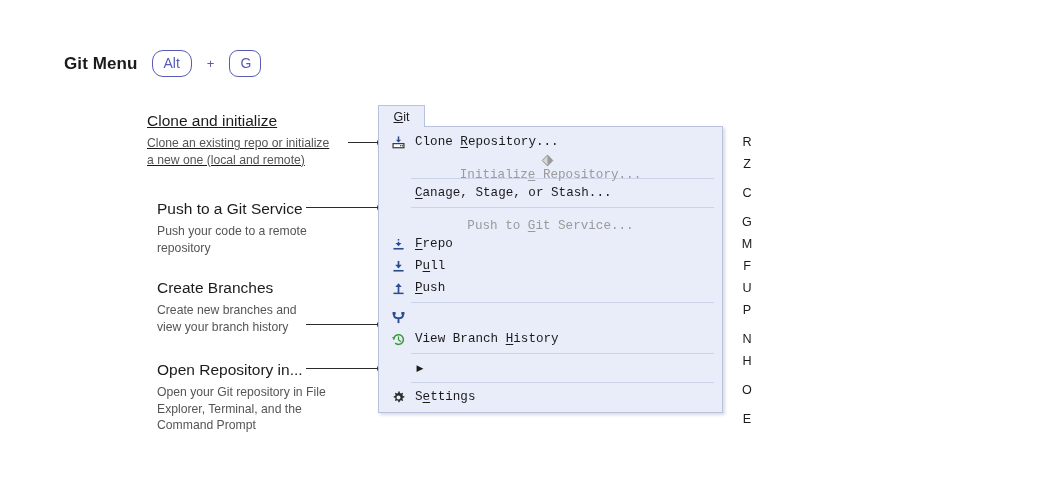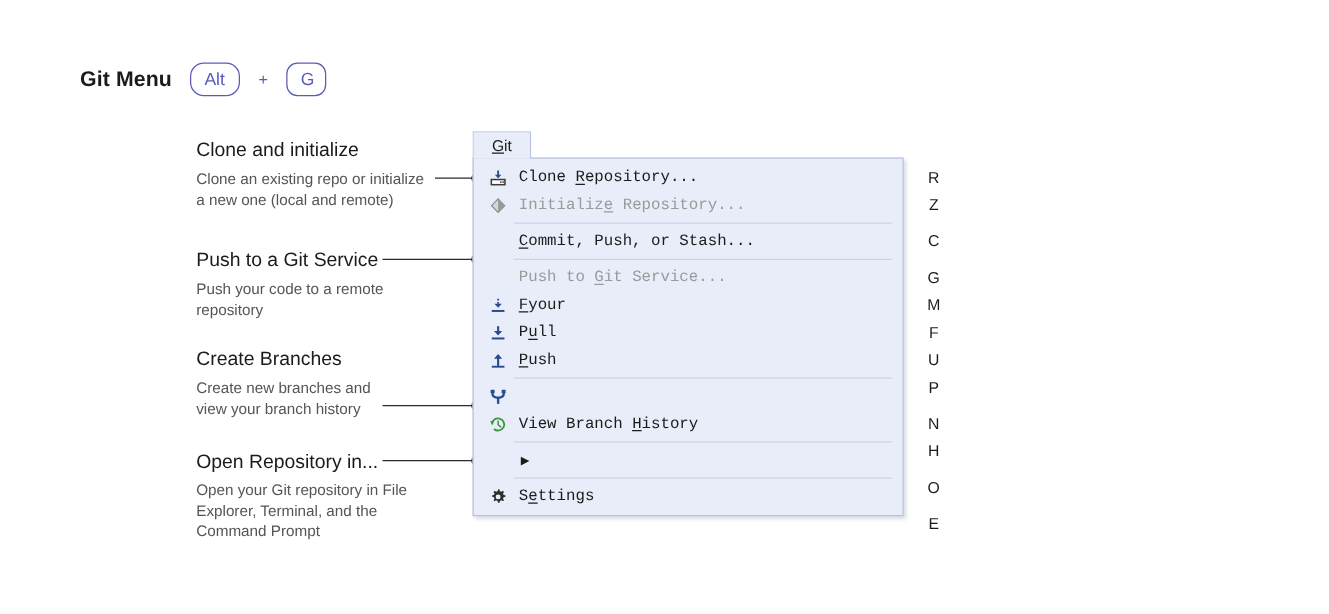--- a/index.html
+++ b/index.html
@@ -59,21 +59,21 @@
     white-space: nowrap;
   }
   .callout .c-desc {
     font-size: 12.2px;
     color: #555555;
     line-height: 1.33;
     margin-top: 5px;
   }
   .callout .c-desc span { display: block; white-space: nowrap; }
 
-  #callout-clone   { left: 157px; top: 111px; }
+  #callout-clone   { left: 147px; top: 111px; text-decoration: underline; }
   #callout-push    { left: 157px; top: 199px; }
   #callout-branch  { left: 157px; top: 278px; }
   #callout-openrepo{ left: 157px; top: 360px; }
 
   
   .leader {
     position: absolute;
     height: 1.4px;
     background: #2b2b2b;
   }
@@ -126,21 +126,21 @@
   .mi {
     position: relative;
     display: flex;
     align-items: center;
     height: 22px;
     padding: 0 8px 0 8px;
     font-size: 12.6px;
     color: #1b1b1b;
     white-space: nowrap;
   }
-  .mi.disabled { color: #9a9a9a; }
+  .mi.disabled { color: #9a9a9a; flex-direction: column; }
   .mi .mi-icon {
     width: 22px;
     min-width: 22px;
     height: 18px;
     display: flex;
     align-items: center;
     justify-content: center;
     margin-right: 6px;
   }
   .mi .mi-label { flex: 1; font-family: Liberation Mono, monospace; }
@@ -260,40 +260,40 @@
           <path d="M8 2.2l5.6 5.8L8 13.8z" fill="#9a9a9a"></path>
         </svg>
       </span>
       <span class="mi-label"><span>Initializ</span><u>e</u><span> Repository...</span></span>
     </div>
 
     <div class="sep"></div>
 
     <div class="mi">
       <span class="mi-icon"></span>
-      <span class="mi-label"><span></span><u>C</u><span>ommit, Push, or Stash...</span></span>
+      <span class="mi-label"><span></span><u>C</u><span>anage, Stage, or Stash...</span></span>
     </div>
 
     <div class="sep"></div>
 
     <div class="mi disabled">
       <span class="mi-icon"></span>
       <span class="mi-label"><span>Push to </span><u>G</u><span>it Service...</span></span>
     </div>
 
 
     <div class="mi">
       <span class="mi-icon">
         <svg width="15" height="15" viewBox="0 0 16 16">
           <path d="M8 2.1v1.6M8 5v1.3" stroke="#2a4b8d" stroke-width="1.6" fill="none"></path>
           <path d="M4.8 6.3L8 9.9l3.2-3.6z" fill="#2a4b8d"></path>
           <rect x="2.6" y="11.7" width="10.8" height="1.7" fill="#2a4b8d"></rect>
         </svg>
       </span>
-      <span class="mi-label"><span></span><u>F</u><span>your</span></span>
+      <span class="mi-label"><span></span><u>F</u><span>repo</span></span>
     </div>
 
     <div class="mi">
       <span class="mi-icon">
         <svg width="15" height="15" viewBox="0 0 16 16">
           <rect x="7.1" y="2.1" width="1.8" height="5" fill="#2a4b8d"></rect>
           <path d="M4.5 6.1L8 10.1l3.5-4z" fill="#2a4b8d"></path>
           <rect x="2.6" y="11.7" width="10.8" height="1.7" fill="#2a4b8d"></rect>
         </svg>
       </span>

